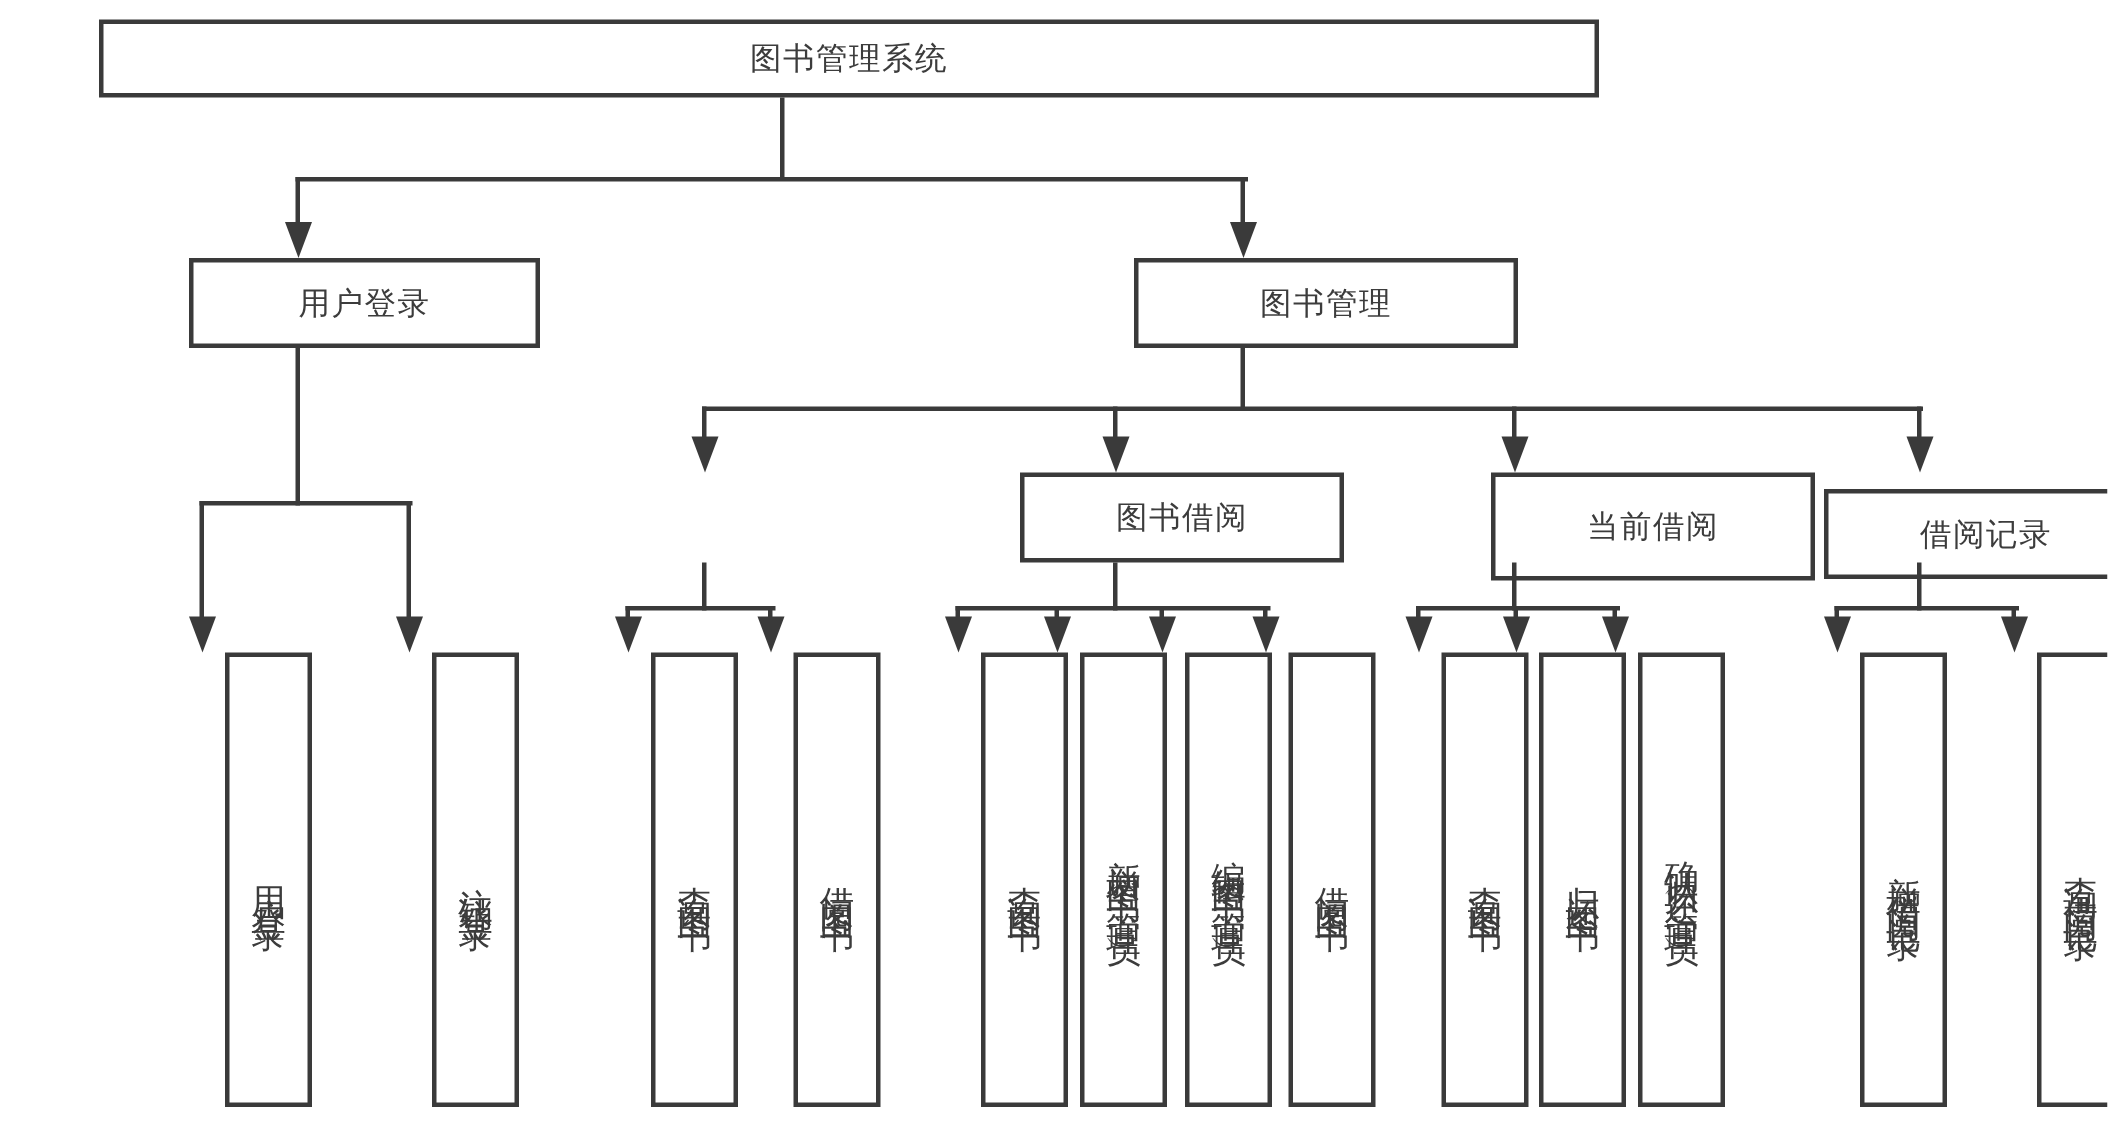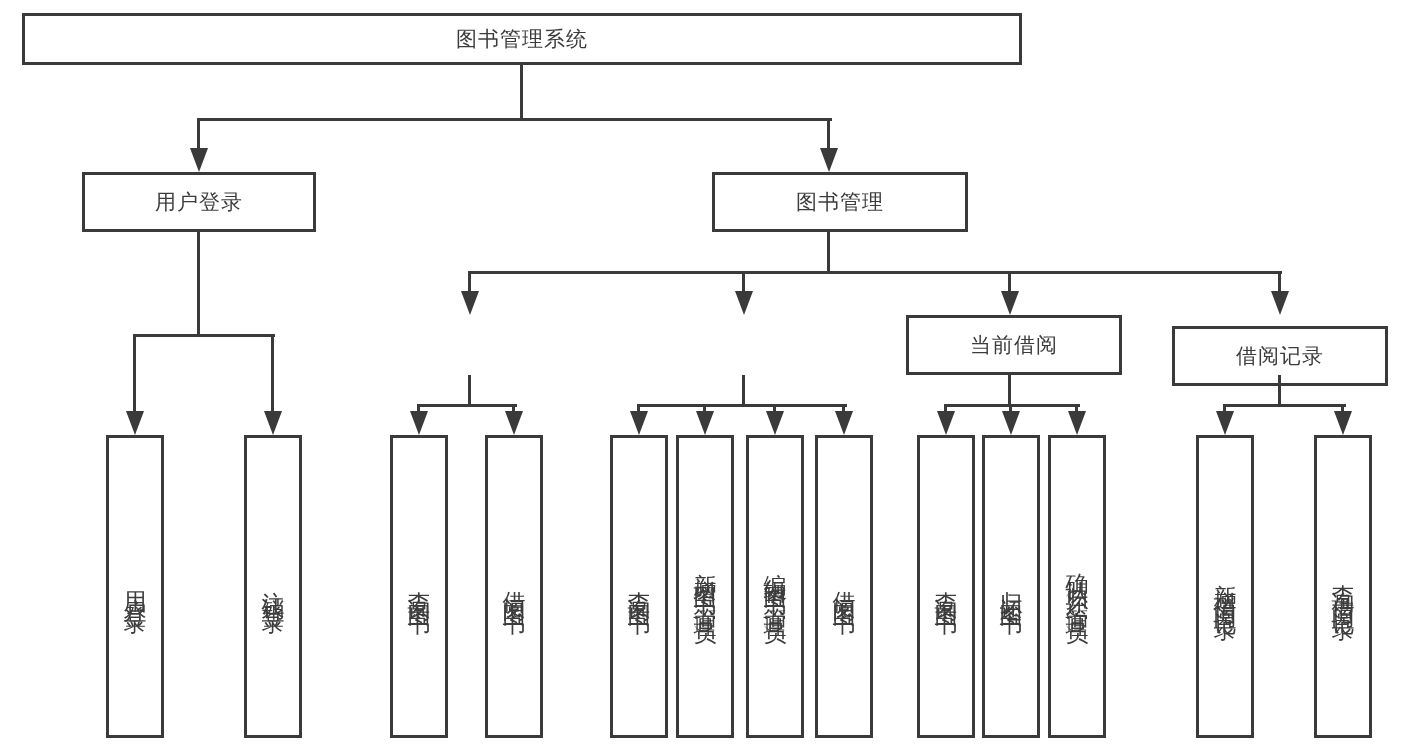--- a/index.html
+++ b/index.html
@@ -21,20 +21,21 @@
     box-sizing:border-box;
     border:3px solid var(--line);
     background:#fff;
     color:var(--text);
     display:flex;
     align-items:center;
     justify-content:center;
     font-size:21px;
     letter-spacing:1px;
     text-align:center;
+    margin-left:44px;
   }
   .vbox{
     writing-mode:vertical-rl;
     text-orientation:mixed;
     font-size:23px;
     letter-spacing:7px;
     line-height:1;
     padding:6px 0;
   }
   .vline,.hline{
@@ -71,22 +72,25 @@
 
   <div class="box" style="left:82px;top:172px;width:234px;height:60px">
     <span>用户登录</span>
   </div>
 
   <div class="box" style="left:712px;top:172px;width:256px;height:60px">
     <span>图书管理</span>
   </div>
 
 
-
-  <div class="box" style="left:906px;top:315px;width:216px;height:60px">
+  <div class="box" style="left:636px;top:315px;width:216px;height:60px">
+    <span>图书借阅</span>
+  </div>
+
+  <div class="box" style="left:950px;top:315px;width:216px;height:72px">
     <span>当前借阅</span>
   </div>
 
   <div class="box" style="left:1172px;top:326px;width:216px;height:60px">
     <span>借阅记录</span>
   </div>
 
   <div class="box vbox" style="left:106px;top:435px;width:58px;height:303px">
     <span>用户登录</span>
   </div>

